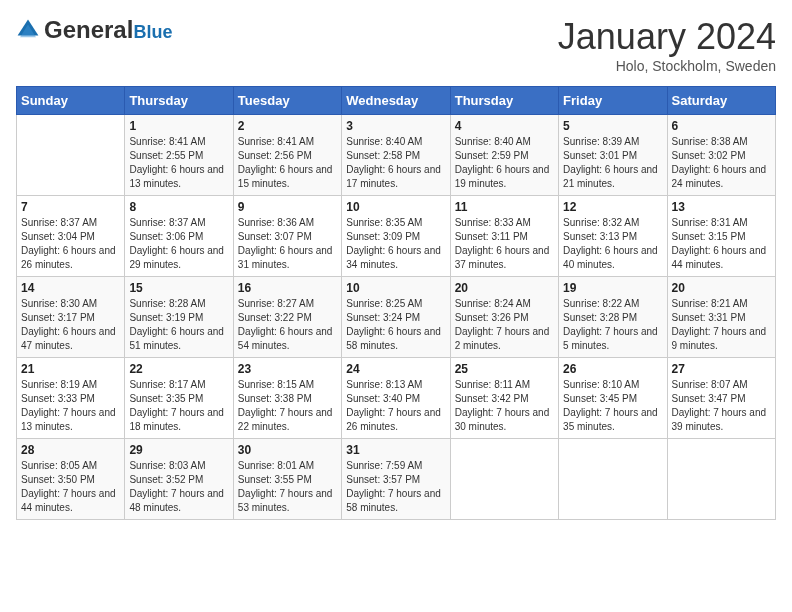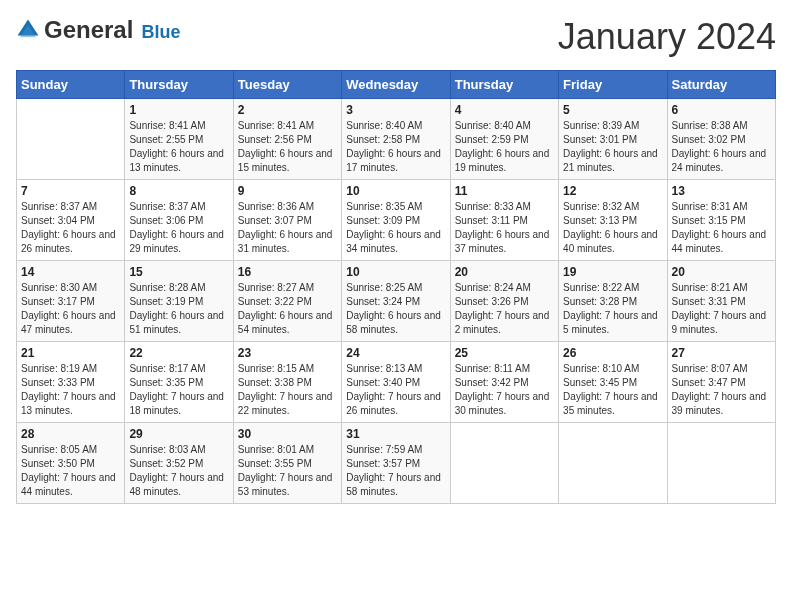--- a/index.html
+++ b/index.html
@@ -23,21 +23,20 @@
     }
     .logo-text-general {
       font-size: 24px;
       font-weight: bold;
       color: #333;
     }
     .logo-text-blue {
       font-size: 18px;
       font-weight: bold;
       color: #1a6faf;
-      padding-left: 8px;
     }
     .logo-icon {
       width: 24px;
       height: 24px;
     }
     .title-block {
       text-align: right;
     }
     .month-title {
       font-size: 36px;
@@ -98,20 +97,21 @@
     <svg class="logo-icon" viewBox="0 0 30 30" xmlns="http://www.w3.org/2000/svg">
       <polygon points="15,2 28,22 2,22" fill="#1a6faf"></polygon>
       <polygon points="15,8 25,24 5,24" fill="#3a8fd4" opacity="0.5"></polygon>
     </svg>
     <div>
       <span class="logo-text-general">General</span><span class="logo-text-blue">Blue</span>
     </div>
   </div>
   <div class="title-block">
     <div class="month-title">January 2024</div>
+    <div class="location">Holo, Stockholm, Sweden</div>
   </div>
 </div>
 
 <table>
   <thead>
     <tr>
     <th>Sunday</th>
         <th>Thursday</th>
         <th>Tuesday</th>
         <th>Wednesday</th>

